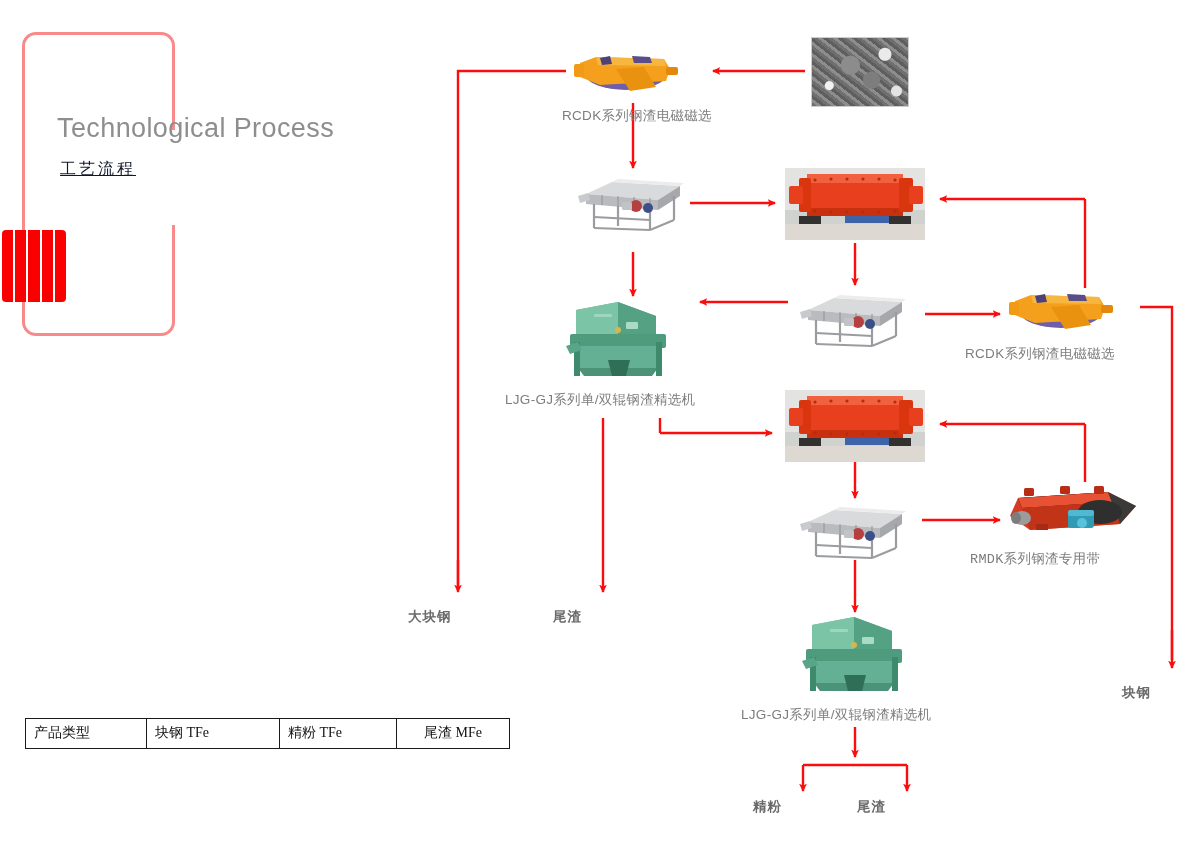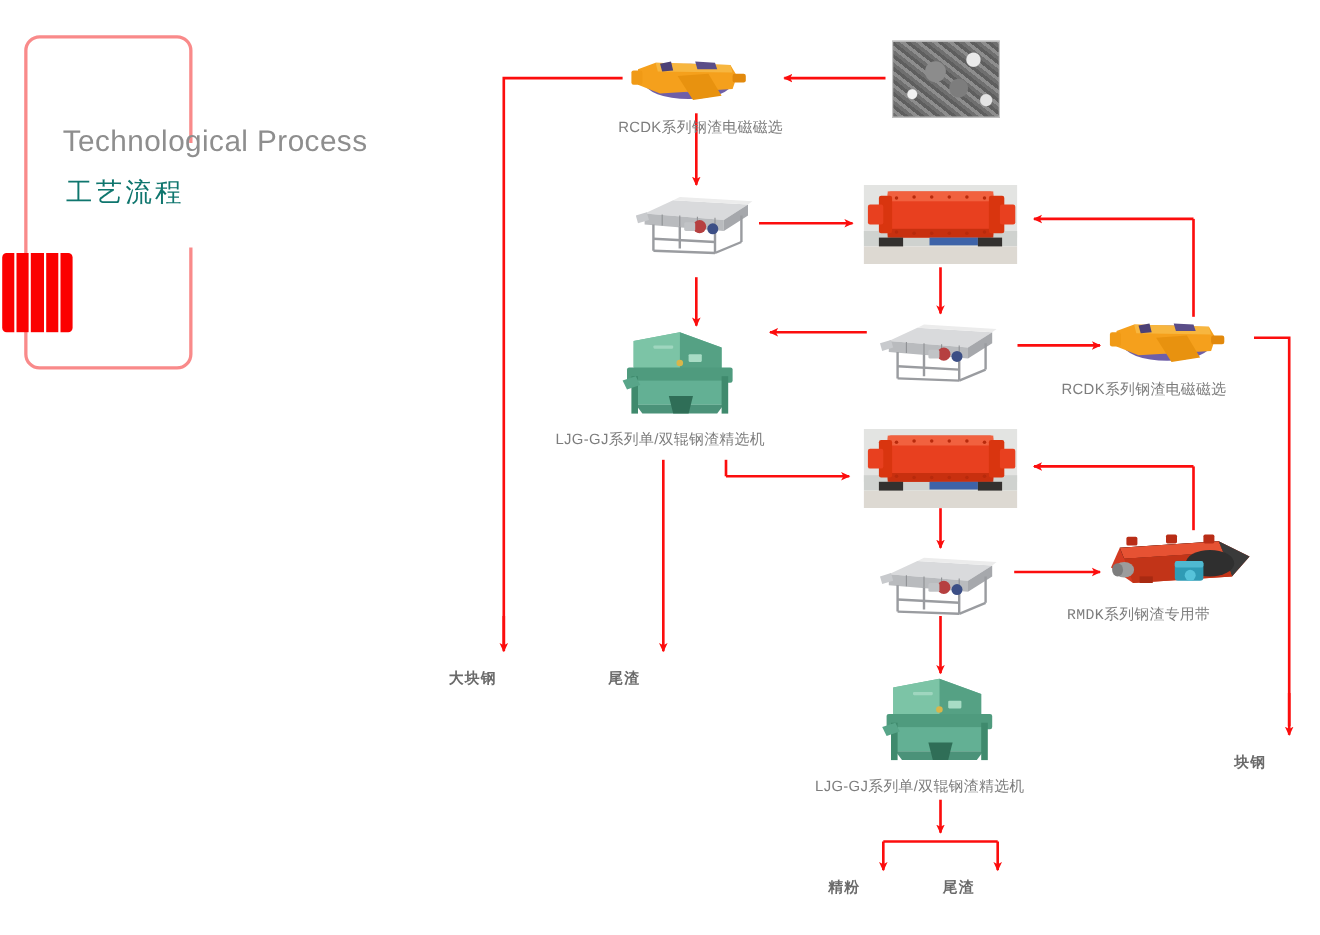--- a/index.html
+++ b/index.html
@@ -26,21 +26,21 @@
   #red-bars i{flex:1;background:#fb0000;display:block;}
   #red-bars i:first-child{border-top-left-radius:4px;border-bottom-left-radius:4px;}
   #red-bars i:last-child{border-top-right-radius:4px;border-bottom-right-radius:4px;}
 
   #title-en{
     left:57px;top:113px;
     font-size:27px;color:#8e8e8e;letter-spacing:.4px;white-space:nowrap;
   }
   #title-cn{
     left:60px;top:159px;
-    font-size:24px;color:#0f766e;letter-spacing:3px;white-space:nowrap;
+    font-size:16px;color:#0f172a;letter-spacing:3px;white-space:nowrap;text-decoration:underline;
   }
 
   
   .node{text-align:center;}
   .node img,.node .pic{display:block;}
   .caption{
     font-size:13.5px;color:#7d7d7d;white-space:nowrap;text-align:left;
     letter-spacing:.3px;
   }
   .outlabel{
@@ -426,14 +426,20 @@
 </div>
 
 <div class="abs outlabel" style="left:408px;top:608px;width:100px;">大块钢</div>
 <div class="abs outlabel" style="left:553px;top:608px;width:100px;">尾渣</div>
 <div class="abs outlabel" style="left:1122px;top:684px;width:100px;">块钢</div>
 <div class="abs outlabel" style="left:753px;top:798px;width:100px;">精粉</div>
 <div class="abs outlabel" style="left:857px;top:798px;width:100px;">尾渣</div>
 
 <table class="abs" id="spec-table">
   <tbody>
+      <tr class="hdr">
+    <td class="c0">产品类型</td>
+    <td class="c1">块钢 TFe</td>
+    <td class="c2">精粉 TFe</td>
+    <td class="c3">尾渣 MFe</td>
+  </tr>
 </tbody>
   </table>
 
 </body></html>

